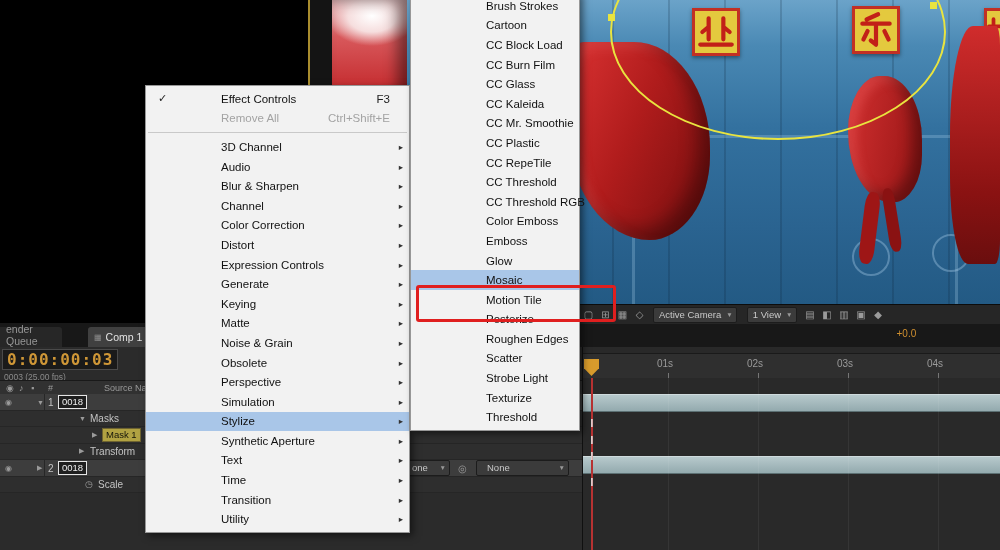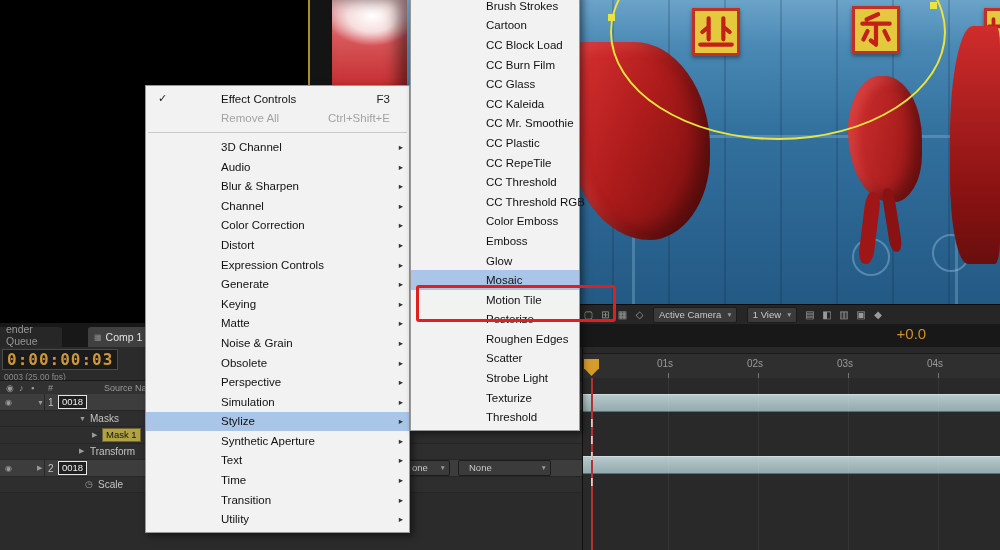--- a/index.html
+++ b/index.html
@@ -37,21 +37,21 @@
 
   .viewer-toolbar{position:absolute;left:0;right:0;top:304px;height:19px;background:#262626;
       border-top:1px solid #0c0c0c;display:flex;align-items:center;z-index:3;}
   .tb-spacer{width:270px;flex:none;}
   .tb-group{display:flex;align-items:center;}
   .tb-icon{width:17px;text-align:center;color:#9a9a9a;font-size:10px;line-height:17px;}
   .dd{display:inline-flex;align-items:center;background:#3b3b3b;border:1px solid #1c1c1c;color:#c9c9c9;
       font-size:9.5px;height:14px;padding:0 3px 0 5px;border-radius:2px;white-space:nowrap;}
   .dd .dda{margin-left:5px;font-size:6.5px;color:#999;}
   .tbdd{margin:0 5px;}
-  .exposure{color:#cf8f2f;font-size:15px;margin-left:10px;margin-top:38px;}
+  .exposure{color:#cf8f2f;font-size:10px;margin-left:10px;margin-top:38px;}
 
   
   .timeline{position:absolute;left:0;top:323px;width:1000px;height:227px;background:#262626;}
   .tl-tabs{position:absolute;left:0;top:0;right:0;height:24px;background:#181818;border-bottom:1px solid #0a0a0a;}
   .tab{position:absolute;top:4px;height:20px;display:flex;align-items:center;font-size:10.5px;padding:0 6px;box-sizing:border-box;}
   .tab.inactive{left:0;width:62px;background:#272727;color:#969696;border-radius:0 3px 0 0;align-items:flex-end;}
   .tab.active{left:88px;background:#404040;color:#e2e2e2;border-radius:3px 3px 0 0;}
   .tab .tabicon{color:#8f8f8f;font-size:8px;margin-right:4px;}
   .tab .close{color:#a8a8a8;font-size:10px;margin-left:6px;}
 
@@ -223,21 +223,21 @@
           <span class="at icon" style="left:5px;">◉</span>
           <span class="at twirl" style="left:37px;">▶</span>
           <span class="at" style="left:48px;">2</span>
           <span class="at namebox" style="left:58px;">0018</span>
           <span class="coldiv" style="left:44px;"></span>
           <span class="dd at" style="left:406px;width:34px;justify-content:space-between;">
             <span>one</span>
             <span class="dda">▼</span>
           </span>
           <span class="at" style="left:458px;color:#9a9a9a;font-size:10px;">◎</span>
-          <span class="dd at" style="left:458px;width:78px;justify-content:space-between;padding-left:10px;">
+          <span class="dd at" style="left:476px;width:78px;justify-content:space-between;padding-left:10px;">
             <span>None</span>
             <span class="dda">▼</span>
           </span>
         </div>
         <div class="row">
           <span class="at" style="left:85px;color:#9a9a9a;font-size:9px;">◷</span>
           <span class="at" style="left:98px;">Scale</span>
         </div>
       </div>
     </div>

